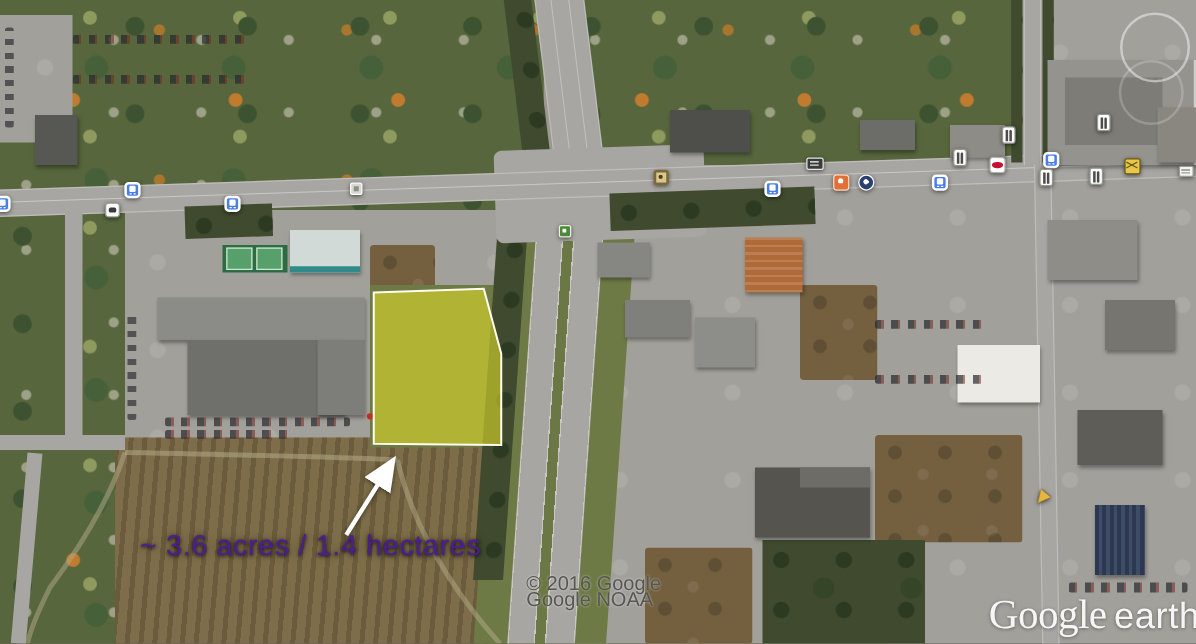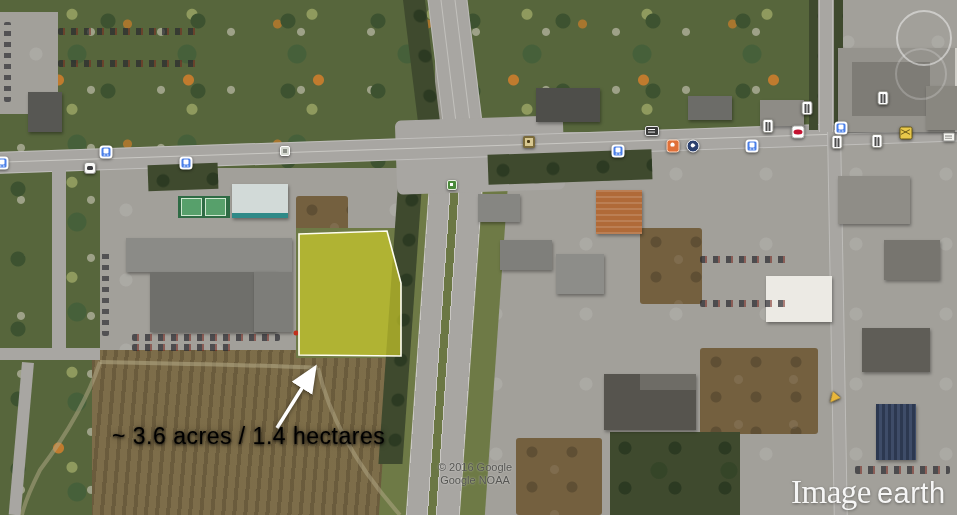--- a/index.html
+++ b/index.html
@@ -69,24 +69,24 @@
   .icon-vehicle::before{content:"";position:absolute;left:1.8px;top:3.2px;width:6.6px;height:4px;background:#3a3a3e;border-radius:1.5px;}
   .icon-shelter{width:10px;height:10px;background:#d4d8d0;border:1px solid #fff;border-radius:2px;}
   .icon-shelter::before{content:"";position:absolute;left:2.2px;top:2.2px;width:3.5px;height:3.5px;background:#8a8e86;}
   .icon-sign-white{width:12px;height:9px;background:#f4f4f0;border:1px solid #9a9a96;border-radius:1.5px;}
   .icon-sign-white::before{content:"";position:absolute;left:1.4px;top:1.8px;width:7px;height:1.2px;background:#7a7a76;box-shadow:0 2.3px 0 #9a9a96;}
   .icon-marker-yellow-arrow{background:transparent;}
   .icon-marker-yellow-arrow::before{content:"";position:absolute;left:1.5px;top:0.5px;width:0;height:0;
     border-left:5px solid transparent;border-right:5px solid transparent;border-top:10px solid #e8b63a;
     transform:rotate(40deg);filter:drop-shadow(0 0 1px #4a3a10);}
   
-  #annotation{position:absolute;left:112px;top:423px;font-size:23px;letter-spacing:.5px;color:#000000;
+  #annotation{position:absolute;left:112px;top:423px;font-size:23px;letter-spacing:.5px;color:#4c1d95;
     text-shadow:0 1px 3px rgba(0,0,0,.85),0 0 7px rgba(0,0,0,.45);white-space:nowrap;}
   #attribution{position:absolute;left:475px;top:461px;transform:translateX(-50%);
-    font-size:11px;line-height:13px;text-align:center;color:#555552;
+    font-size:16px;line-height:13px;text-align:left;color:#555552;
     text-shadow:0 0 2px rgba(255,255,255,.6);white-space:nowrap;}
   #ge-logo{position:absolute;left:791px;top:474px;display:flex;align-items:baseline;gap:6px;
     color:rgba(255,255,255,.93);text-shadow:0 1px 3px rgba(0,0,0,.4);}
   #ge-logo .brand{font-family:"Liberation Serif",serif;font-size:33px;letter-spacing:-.5px;}
   #ge-logo .product{font-family:"Liberation Sans",sans-serif;font-size:29px;font-weight:300;letter-spacing:.5px;}
 </style>
 </head>
 <body>
 
 <div id="stage">
@@ -203,16 +203,16 @@
       <div class="micon icon-marker-green" style="left: 452px; top: 185px;"></div>
       <div class="micon icon-marker-yellow-arrow" style="left: 833px; top: 399px;"></div>
     </div>
 
   <div id="annotation">~ 3.6 acres / 1.4 hectares</div>
   <div id="attribution">
     <div>© 2016 Google</div>
     <div>Google NOAA</div>
   </div>
   <div id="ge-logo">
-    <span class="brand">Image</span>
+    <span class="brand">Google</span>
     <span class="product">earth</span>
   </div>
 </div>
 
 </body></html>

